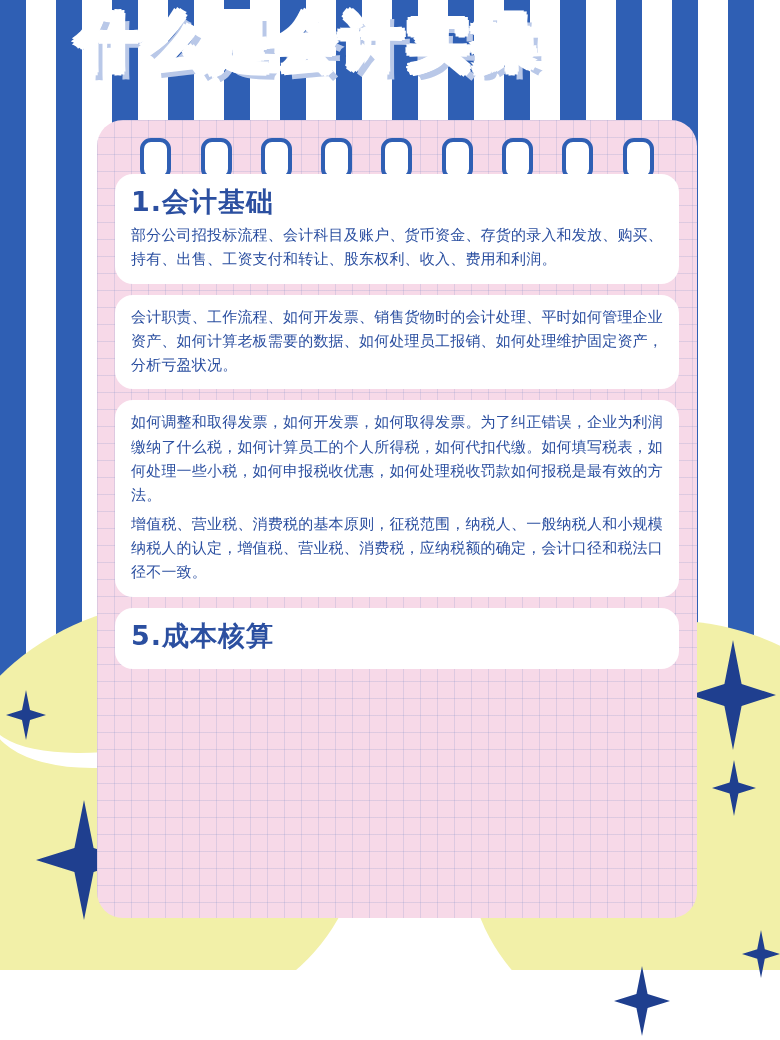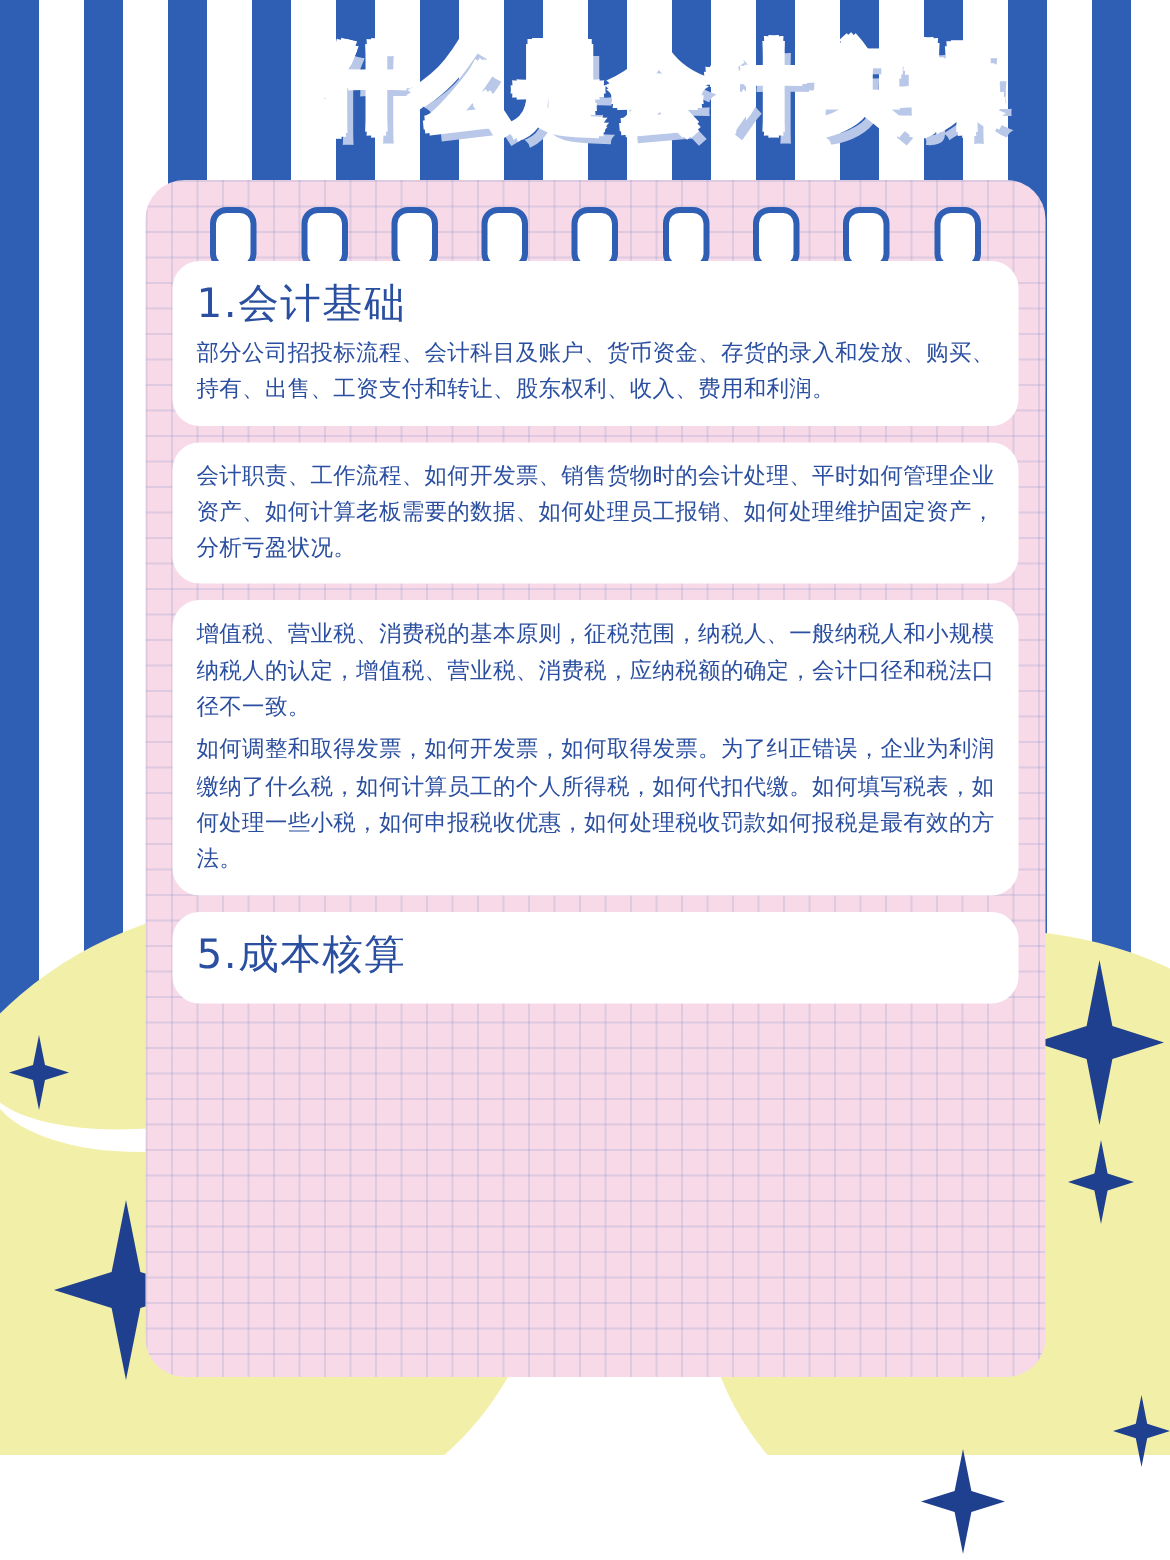--- a/index.html
+++ b/index.html
@@ -90,23 +90,23 @@
     height: 100%;
     background: #1f3f8f;
     clip-path: polygon(50% 0%, 60% 40%, 100% 50%, 60% 60%, 50% 100%, 40% 60%, 0% 50%, 40% 40%);
   }
   .sparkle { background: transparent; }
 
   
   .title-wrap {
     position: absolute;
     left: 0;
-    top: 16px;
-    width: 672px;
-    text-align: right;
+    top: 0;
+    width: 616px;
+    text-align: center;
     z-index: 5;
   }
   .title {
     display: inline-block;
     font-family: "DejaVu Sans", sans-serif;
     font-size: 62px;
     font-weight: bold;
     letter-spacing: 4px;
     color: #ffffff;
     -webkit-text-stroke: 0px;
@@ -164,21 +164,21 @@
     background: #ffffff;
     border-radius: 18px;
     padding: 10px 16px 12px 16px;
     margin-bottom: 11px;
     box-sizing: border-box;
   }
   .card h2 {
     margin: 0 0 3px 0;
     font-family: "DejaVu Sans", sans-serif;
     font-size: 27px;
-    font-weight: normal;
+    font-weight: bold;
     color: #2b4fa0;
     letter-spacing: 1px;
   }
   .card p {
     margin: 0 0 4px 0;
     font-family: "DejaVu Sans", sans-serif;
     font-size: 15px;
     line-height: 1.62;
     color: #2b4fa0;
     letter-spacing: 0.2px;
@@ -242,22 +242,22 @@
         <h2>1.会计基础</h2>
         <p>部分公司招投标流程、会计科目及账户、货币资金、存货的录入和发放、购买、持有、出售、工资支付和转让、股东权利、收入、费用和利润。</p>
       </div>
 
 
       <div class="card">
         <p>会计职责、工作流程、如何开发票、销售货物时的会计处理、平时如何管理企业资产、如何计算老板需要的数据、如何处理员工报销、如何处理维护固定资产，分析亏盈状况。</p>
       </div>
 
       <div class="card">
+        <p>如何调整和取得发票，如何开发票，如何取得发票。为了纠正错误，企业为利润缴纳了什么税，如何计算员工的个人所得税，如何代扣代缴。如何填写税表，如何处理一些小税，如何申报税收优惠，如何处理税收罚款如何报税是最有效的方法。</p>
         <p>增值税、营业税、消费税的基本原则，征税范围，纳税人、一般纳税人和小规模纳税人的认定，增值税、营业税、消费税，应纳税额的确定，会计口径和税法口径不一致。</p>
-        <p>如何调整和取得发票，如何开发票，如何取得发票。为了纠正错误，企业为利润缴纳了什么税，如何计算员工的个人所得税，如何代扣代缴。如何填写税表，如何处理一些小税，如何申报税收优惠，如何处理税收罚款如何报税是最有效的方法。</p>
       </div>
 
       <div class="card">
         <h2>5.成本核算</h2>
       </div>
 
     </div>
   </div>
 </div>
 

